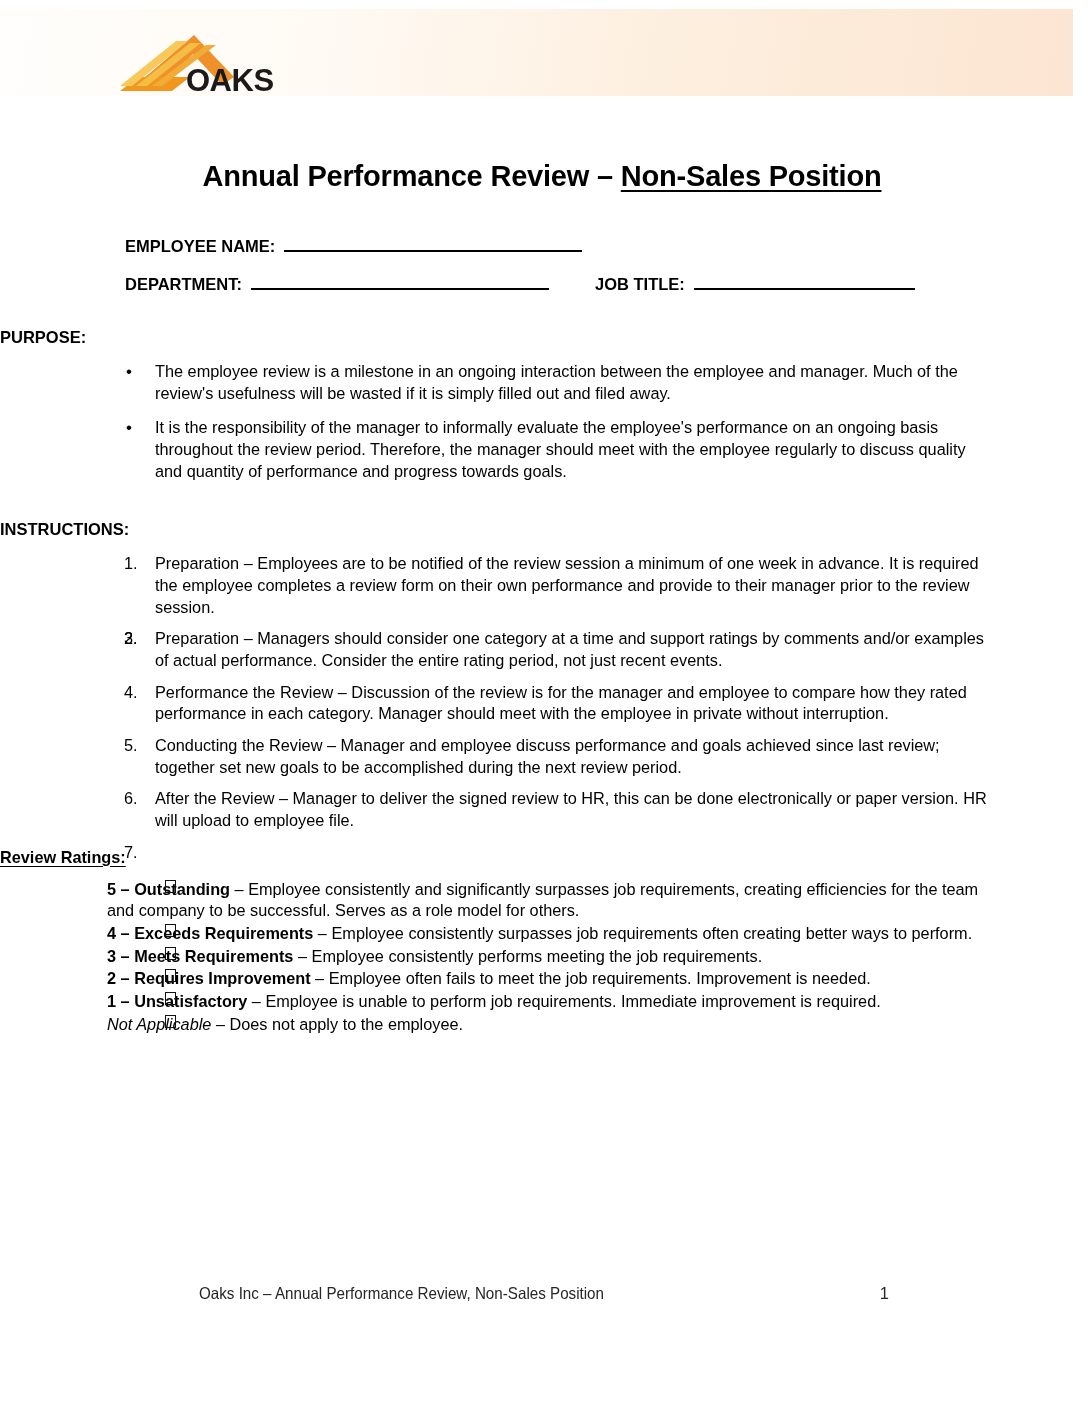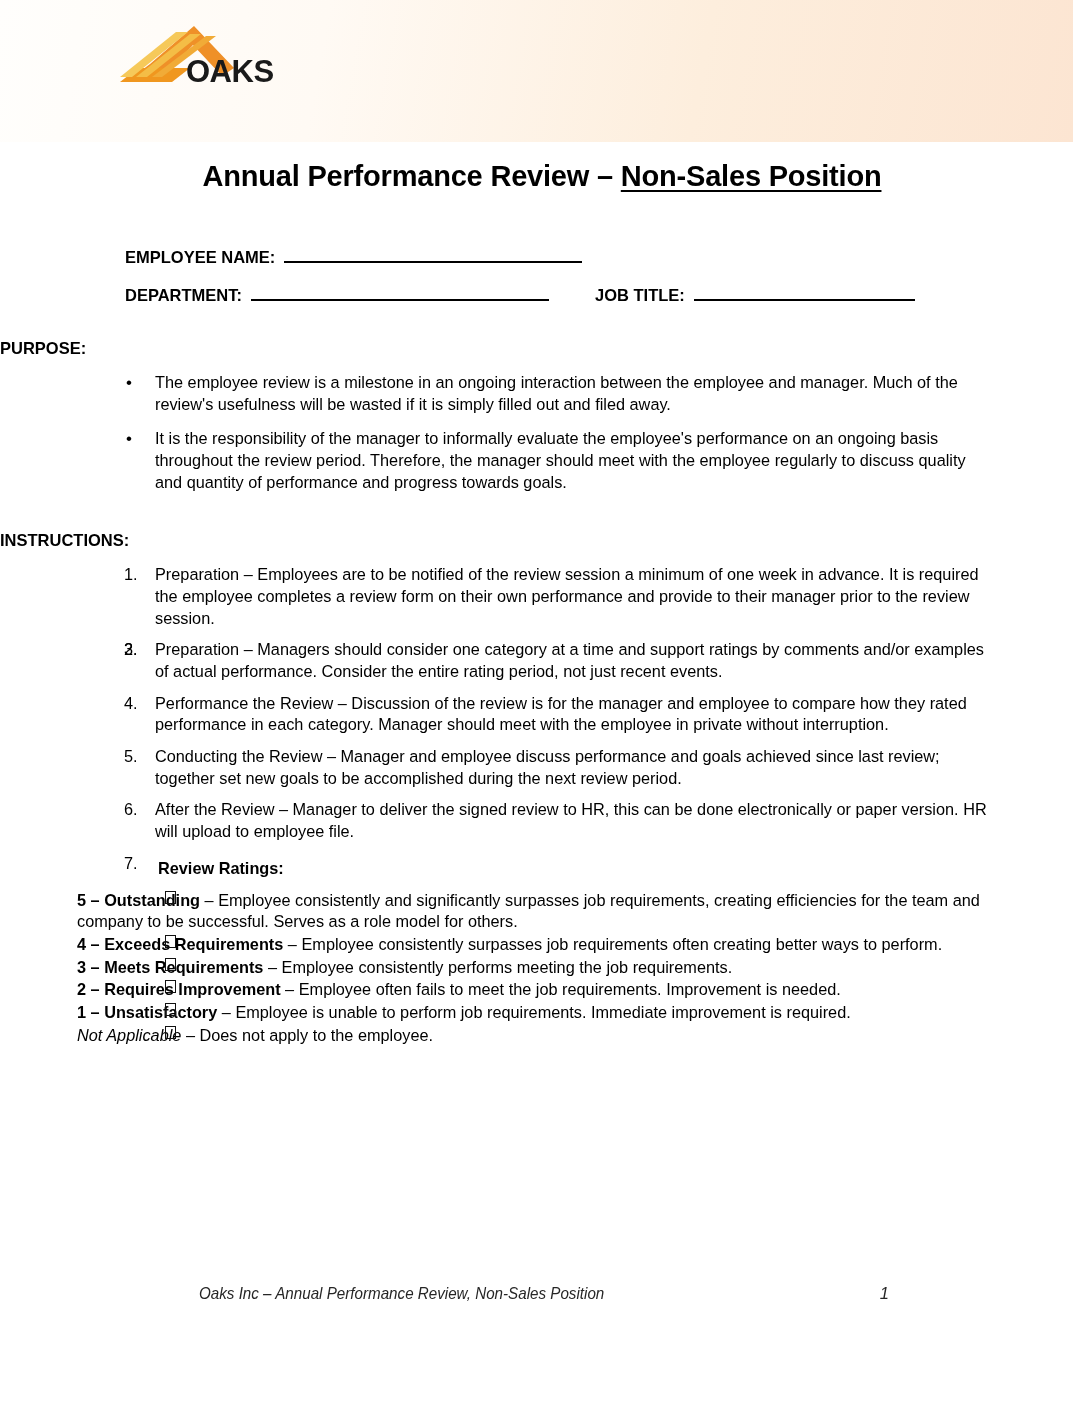--- a/index.html
+++ b/index.html
@@ -13,23 +13,23 @@
     position: relative;
     font-family: "Liberation Sans", sans-serif;
     color: #000000;
     overflow: hidden;
   }
 
   
   #header-band {
     position: absolute;
     left: 0;
-    top: 0;
+    top: 9px;
     width: 1073px;
-    height: 142px;
+    height: 87px;
     background: linear-gradient(100deg, #fffefc 0%, #fffaf4 30%, #fdeedd 65%, #fce5d2 100%);
   }
   #header-rule {
     position: absolute;
     left: 16px;
     top: 112px;
     width: 1057px;
     height: 11px;
     background: linear-gradient(90deg, #f6c544 0%, #f7c githubcolor 0%, #f5bb3b 12%, #f3a939 40%, #ef9128 70%, #ec8824 100%);
   }
@@ -67,21 +67,21 @@
     text-align: center;
     font-size: 29px;
     font-weight: bold;
     margin: 37px 4px 0 0;
     padding: 0 60px;
     letter-spacing: -0.2px;
   }
   .doc-title .underlined { text-decoration: underline; text-underline-offset: 4px; }
 
   
-  .form-block { margin-top: 53px; padding-left: 125px; }
+  .form-block { margin-top: 42px; padding-left: 125px; }
   .form-row {
     display: flex;
     align-items: baseline;
     margin-bottom: 17px;
   }
   .form-left  { width: 470px; display: flex; align-items: baseline; }
   .form-right { width: 320px; display: flex; align-items: baseline; }
   .field-label {
     font-size: 16.5px;
     font-weight: bold;
@@ -143,34 +143,34 @@
   ol.instructions li .num {
     position: absolute;
     left: 124px;
     top: 0;
     font-size: 16.3px;
     line-height: 1.33;
   }
 
   
   .ratings-head {
-    padding-left: 158px;
     margin-top: 16px;
     font-size: 16.3px;
     font-weight: bold;
+    text-decoration: underline;
     text-underline-offset: 3px;
   }
   ul.ratings {
     list-style: none;
     margin: 12px 0 0 0;
     padding: 0 100px 0 0;
   }
   ul.ratings li {
     position: relative;
-    padding-left: 77px;
+    padding-left: 107px;
     margin-bottom: 1px;
     font-size: 16.3px;
     line-height: 1.33;
   }
   ul.ratings li .box {
     position: absolute;
     left: 165px;
     top: 1px;
     width: 11px;
     height: 13px;
@@ -181,21 +181,20 @@
   ul.ratings li i { }
 
   
   #footer {
     position: absolute;
     left: 0;
     top: 1284px;
     width: 1088px;
     height: 40px;
     font-family: "Liberation Sans", sans-serif;
-    font-style: italic;
   }
   #footer-inner {
     position: relative;
     margin: 0 auto;
     width: 690px;
     font-size: 16.5px;
     color: #262626;
   }
   #footer-text {
     position: absolute;

